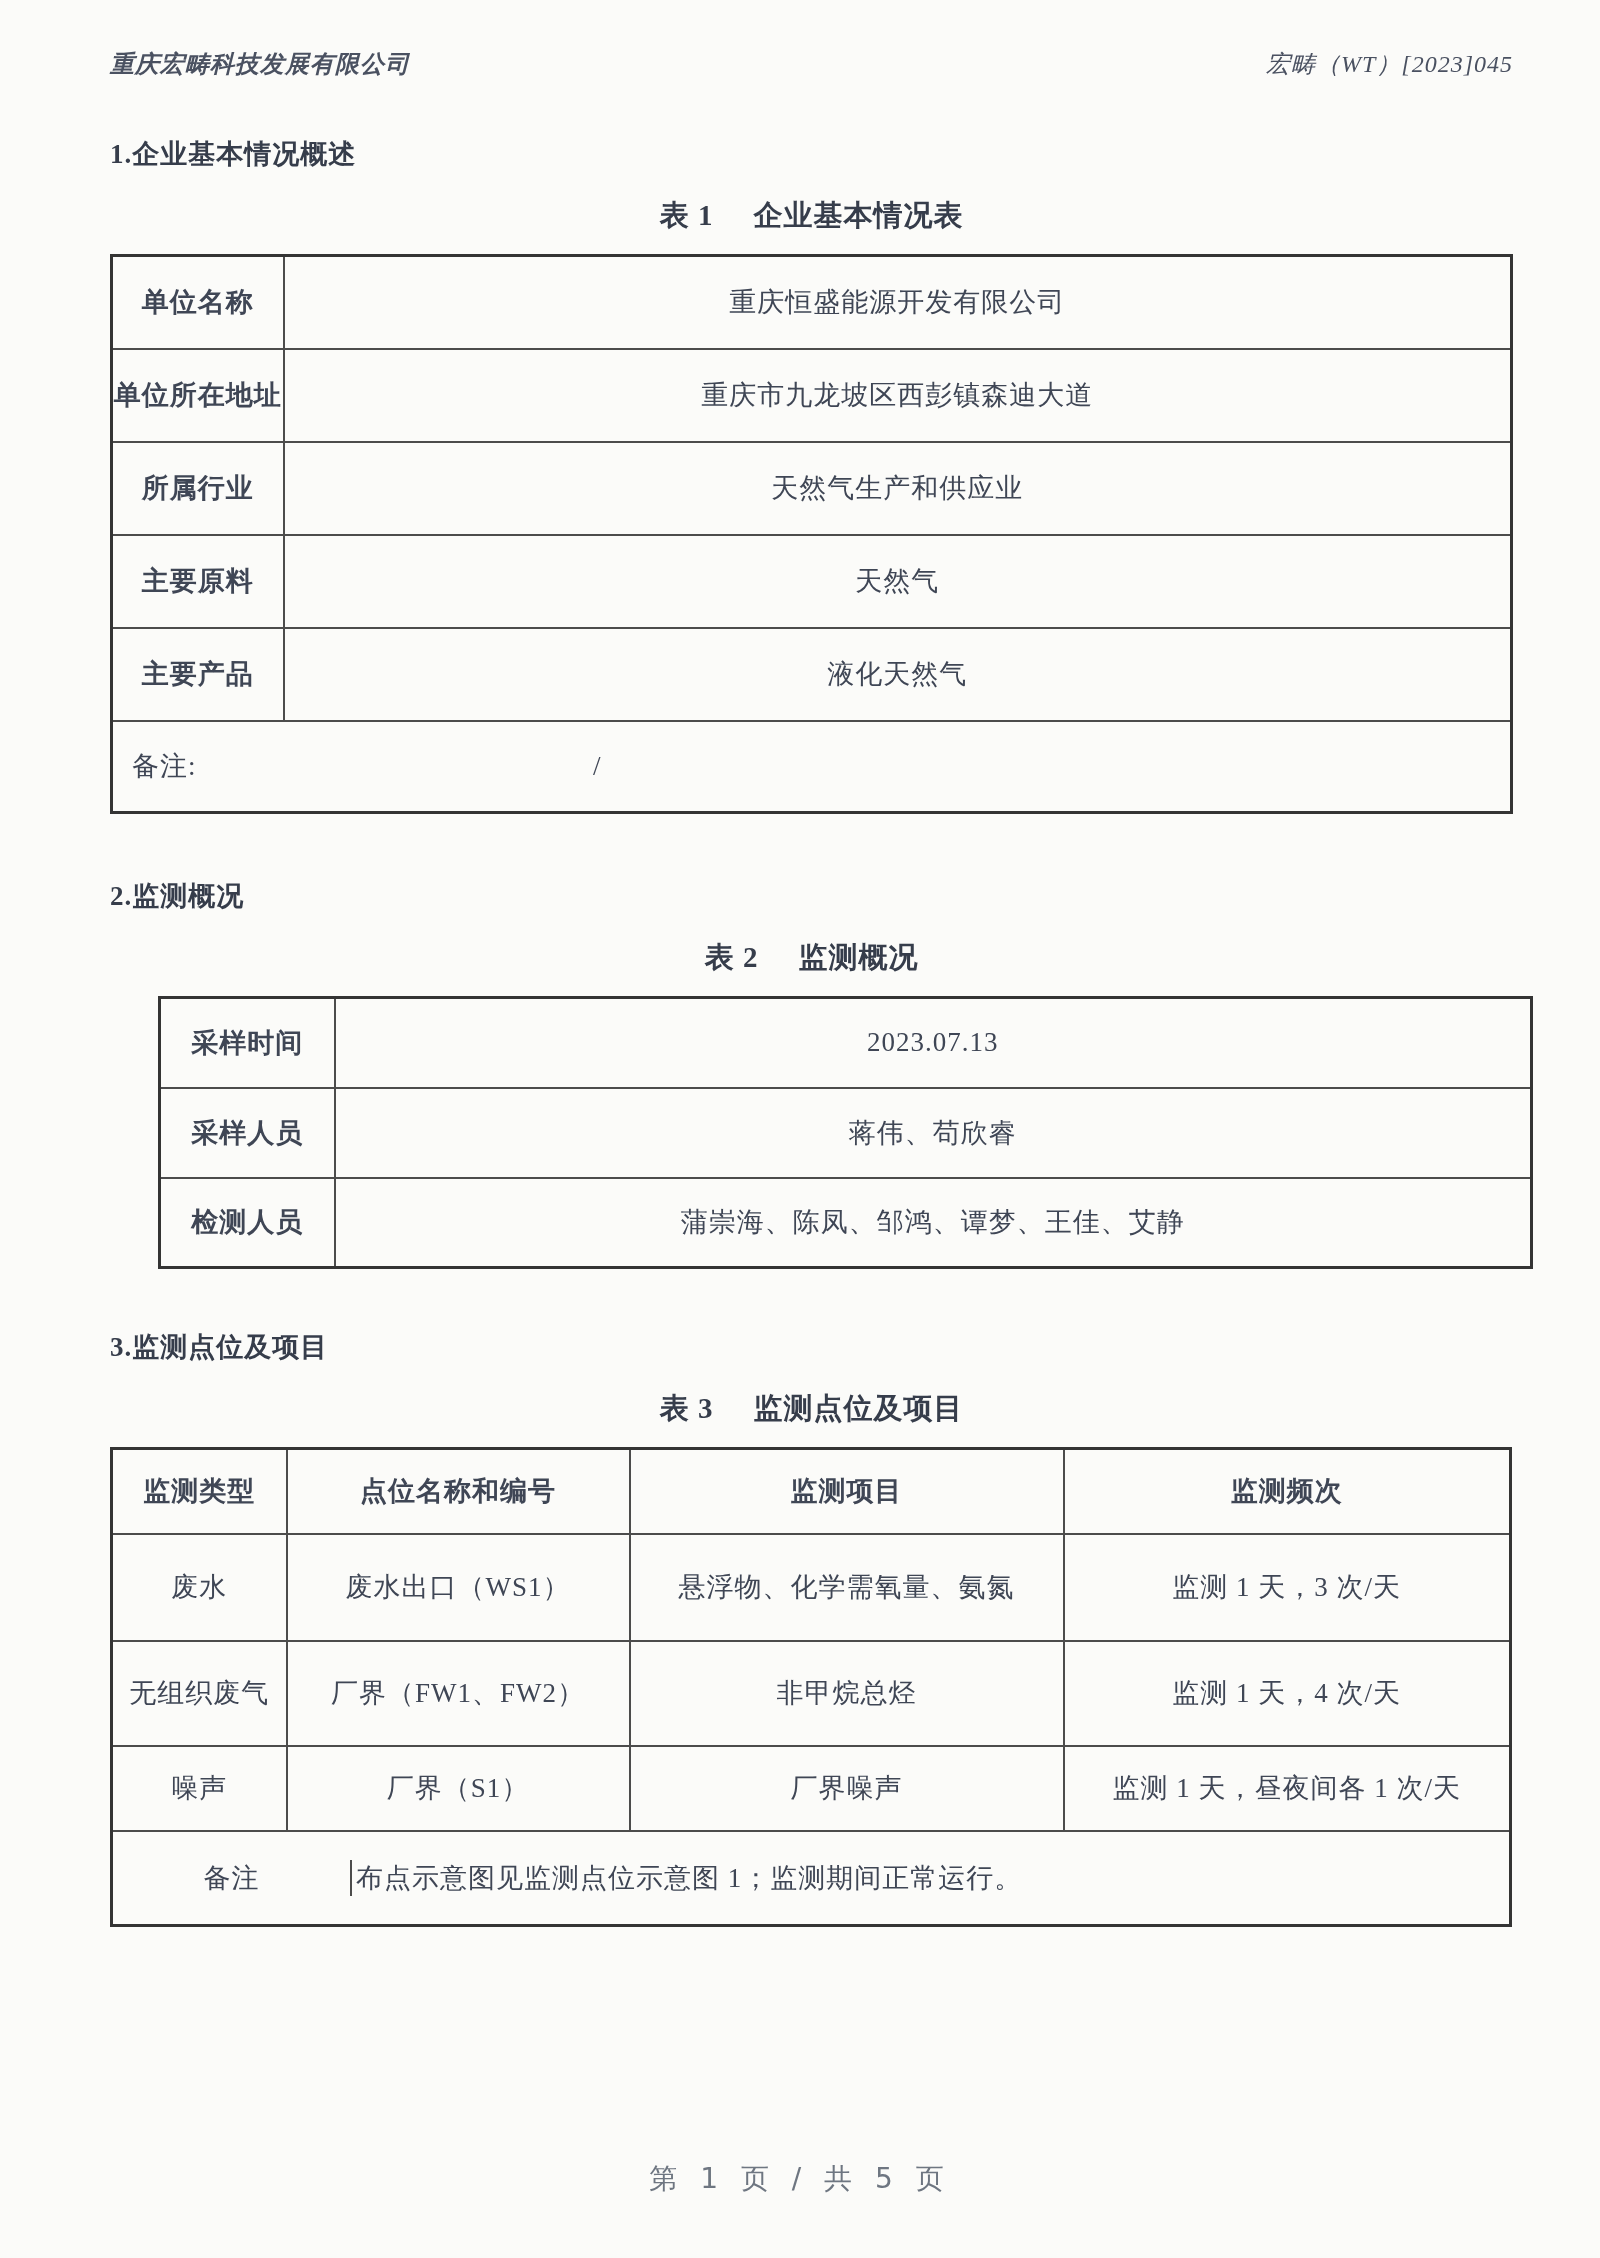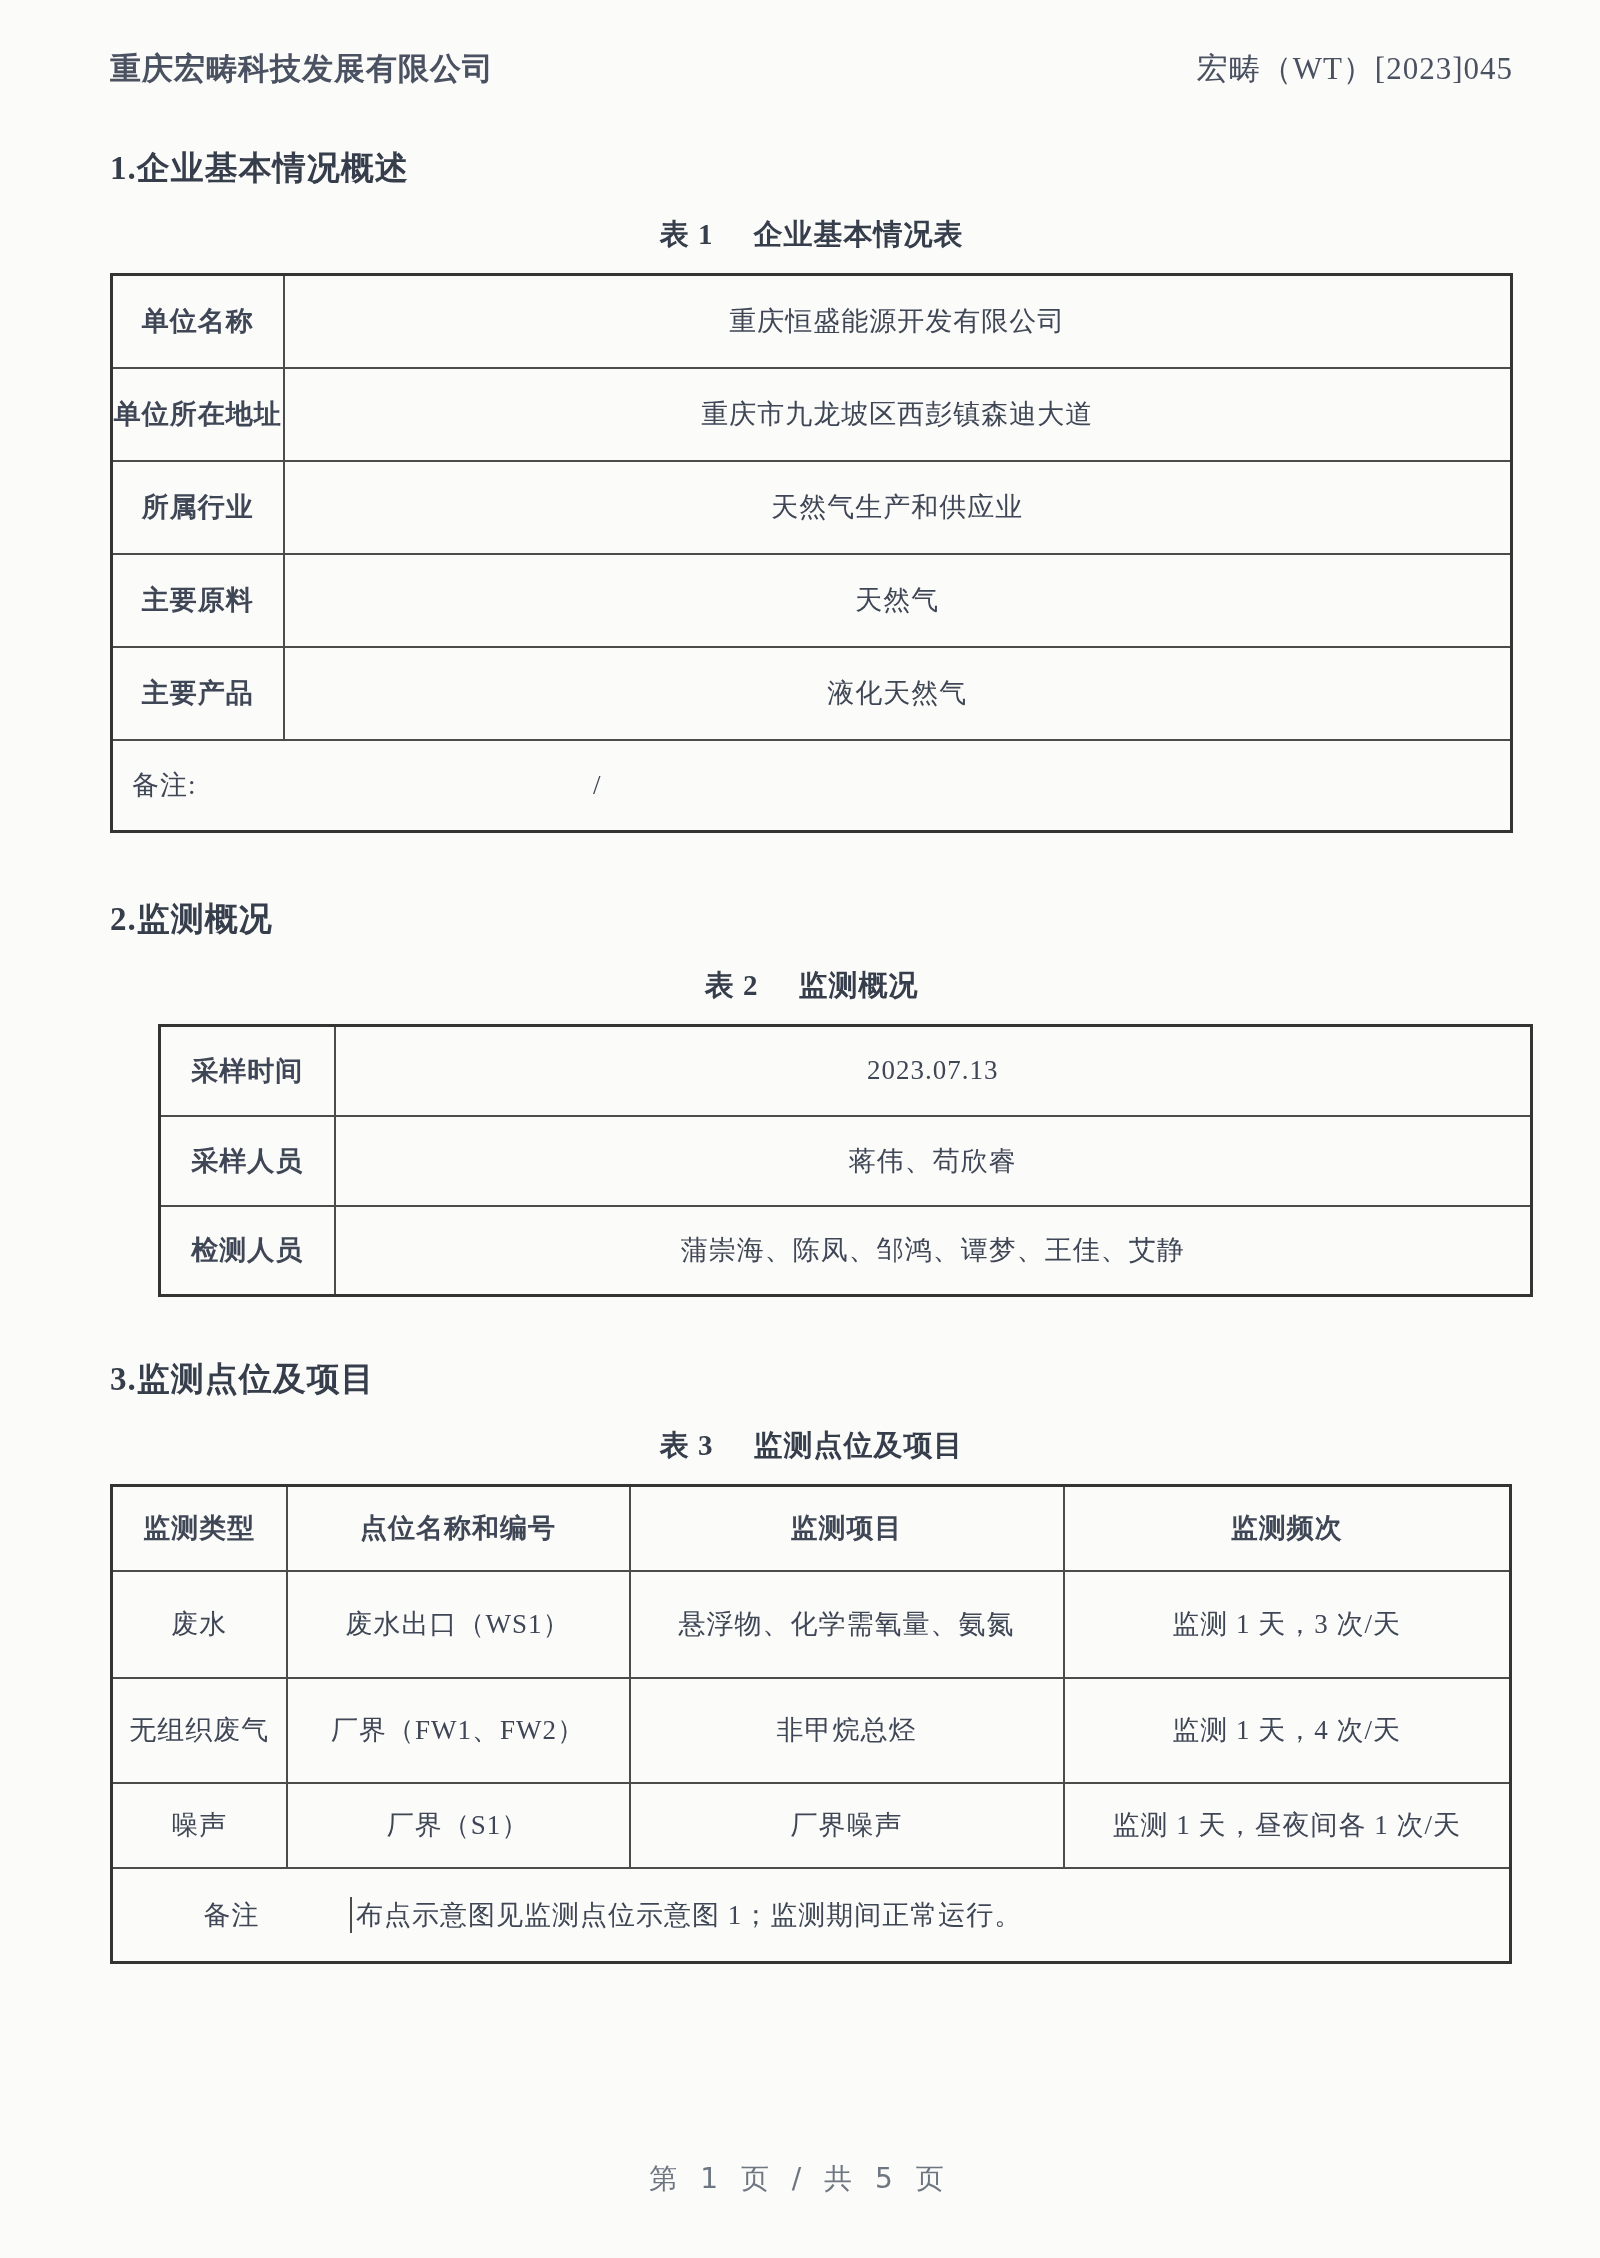--- a/index.html
+++ b/index.html
@@ -12,31 +12,31 @@
     font-family:"Liberation Serif","DejaVu Serif",serif;
     overflow:hidden;
     box-sizing:border-box;
   }
   .content{position:absolute;left:110px;right:87px;top:0;}
 
   
   .hdr{
     display:flex;justify-content:space-between;align-items:baseline;
     margin-top:48px;
-    font-size:31px;color:#4a5161;
+    font-size:24px;color:#4a5161;font-style:italic;
   }
   .hdr .left{font-weight:bold;letter-spacing:1px;}
   .hdr .right{letter-spacing:1px;}
 
   
   .intro{margin-top:80px;font-size:31px;line-height:58px;letter-spacing:2px;color:#3d4453;}
   .intro .l1{padding-left:38px;}
 
   
-  .sec-h{font-size:33px;font-weight:bold;letter-spacing:1px;color:#363d4b;}
+  .sec-h{font-size:27px;font-weight:bold;letter-spacing:1px;color:#363d4b;}
   .s1{margin-top:56px;}
   .s2{margin-top:64px;}
   .s3{margin-top:60px;}
   .tbl-title{
     margin-top:24px;text-align:center;font-size:29px;font-weight:bold;color:#363d4b;letter-spacing:1px;
   }
   .tbl-title .no{margin-right:40px;}
 
   
   table{border-collapse:collapse;table-layout:fixed;}

